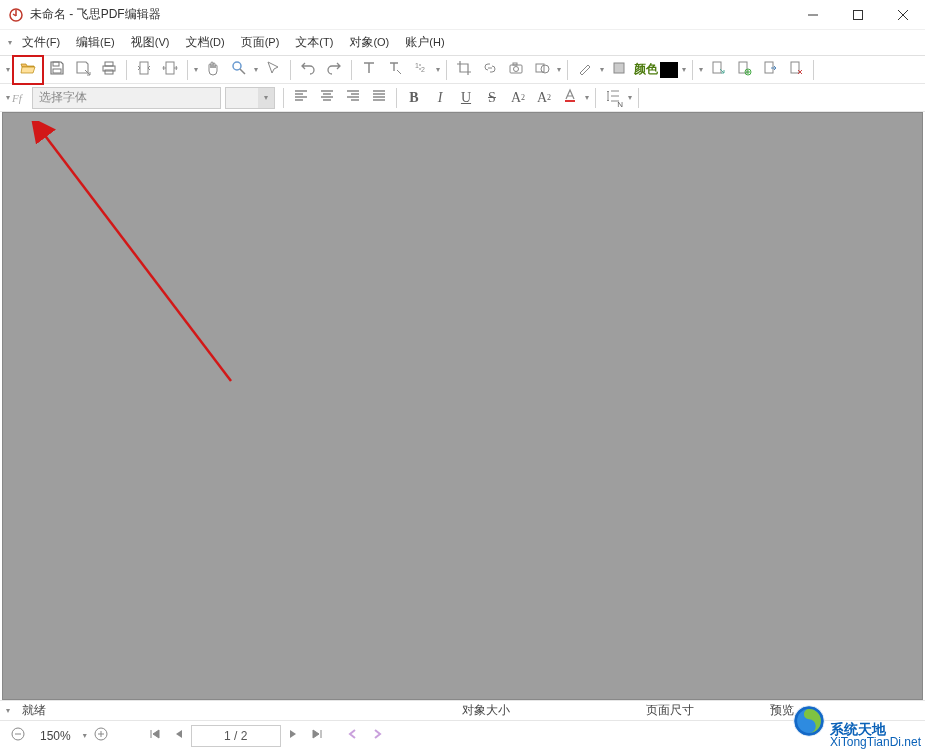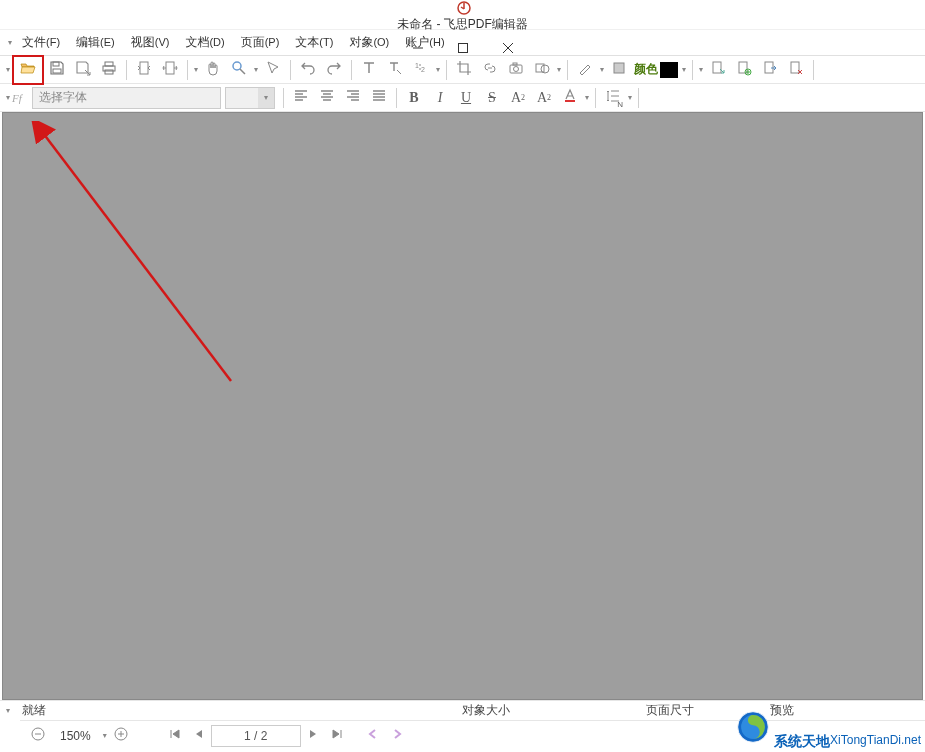--- a/index.html
+++ b/index.html
@@ -1,17 +1,17 @@
 <!DOCTYPE html>
 <html><head>
 <meta charset="utf-8">
 <style>
 * { box-sizing: border-box; margin: 0; padding: 0; }
 body { font-family: "Microsoft YaHei", "SimSun", sans-serif; font-size: 12px; background: #fff; width: 925px; height: 752px; overflow: hidden; position: relative; }
-.titlebar { height: 30px; display: flex; align-items: center; background: #fff; border-bottom: 1px solid #f0f0f0; flex-direction: column; }
+.titlebar { height: 30px; display: flex; align-items: center; background: #fff; border-bottom: 1px solid #f0f0f0; }
 .titlebar .icon { width: 16px; height: 16px; margin: 0 6px 0 8px; color: #c0392b; }
 .titlebar .title { flex: 1; font-size: 12px; color: #333; }
 .winbtns { display: flex; }
 .winbtn { width: 45px; height: 30px; display: flex; align-items: center; justify-content: center; color: #333; }
 
 .menubar { height: 26px; display: flex; align-items: center; padding: 0 6px; border-bottom: 1px solid #e0e0e0; }
 .menu-item { padding: 20px 8px; font-size: 12px; color: #333; }
 .menu-item .short { font-size: 11px; }
 
 .toolbar-row { height: 28px; display: flex; align-items: center; border-bottom: 1px solid #e6e6e6; padding: 0 4px; }
@@ -35,30 +35,30 @@
 .tbtn.underline { text-decoration: underline; }
 .tbtn.strike { text-decoration: line-through; }
 
 .workspace { position: relative; height: 588px; background: #9e9e9e; border: 1px solid #888; margin: 0 2px; }
 .anno-arrow { position: absolute; top: 8px; left: 28px; pointer-events: none; }
 
 .statusbar { height: 20px; display: flex; align-items: center; padding: 0 6px; font-size: 12px; color: #444; border-top: 1px solid #e6e6e6; }
 .status-grip { width: 8px; font-size: 8px; color: #888; }
 .status-cell { padding: 0 8px; font-family: Liberation Mono, monospace; }
 
-.navbar { height: 30px; display: flex; align-items: center; padding: 12px 6px; border-top: 1px solid #e6e6e6; margin-left: 20px; }
+.navbar { height: 30px; display: flex; align-items: center; padding: 12px 6px; border-top: 1px solid #e6e6e6; }
 .nav-btn { width: 24px; height: 24px; display: flex; align-items: center; justify-content: center; color: #606060; }
 .nav-btn svg { width: 14px; height: 14px; }
 .zoom-text { padding: 0 10px; font-size: 12px; color: #444; }
 .page-input { width: 90px; height: 22px; border: 1px solid #ccc; text-align: center; font-size: 12px; color: #555; background: #fff; display: flex; align-items: center; justify-content: center; }
 .nav-spacer { flex: 1; }
 
 .watermark { position: absolute; right: 4px; bottom: 4px; display: flex; align-items: center; gap: 4px; }
 .wm-logo { width: 34px; height: 34px; }
-.wm-text { display: flex; flex-direction: row; line-height: 1; margin-top: 28px; }
+.wm-text { display: flex; flex-direction: column; line-height: 1; margin-top: 28px; }
 .wm-text .cn { font-size: 14px; font-weight: bold; color: #0b62b8; }
 .wm-text .en { font-size: 12px; color: #0b62b8; }
 </style>
 </head>
 <body>
 
 <div class="titlebar">
   <span class="icon">
     <svg viewBox="0 0 16 16">
         <circle cx="8" cy="8" r="6" fill="none" stroke="#c0392b" stroke-width="1.5"></circle>

